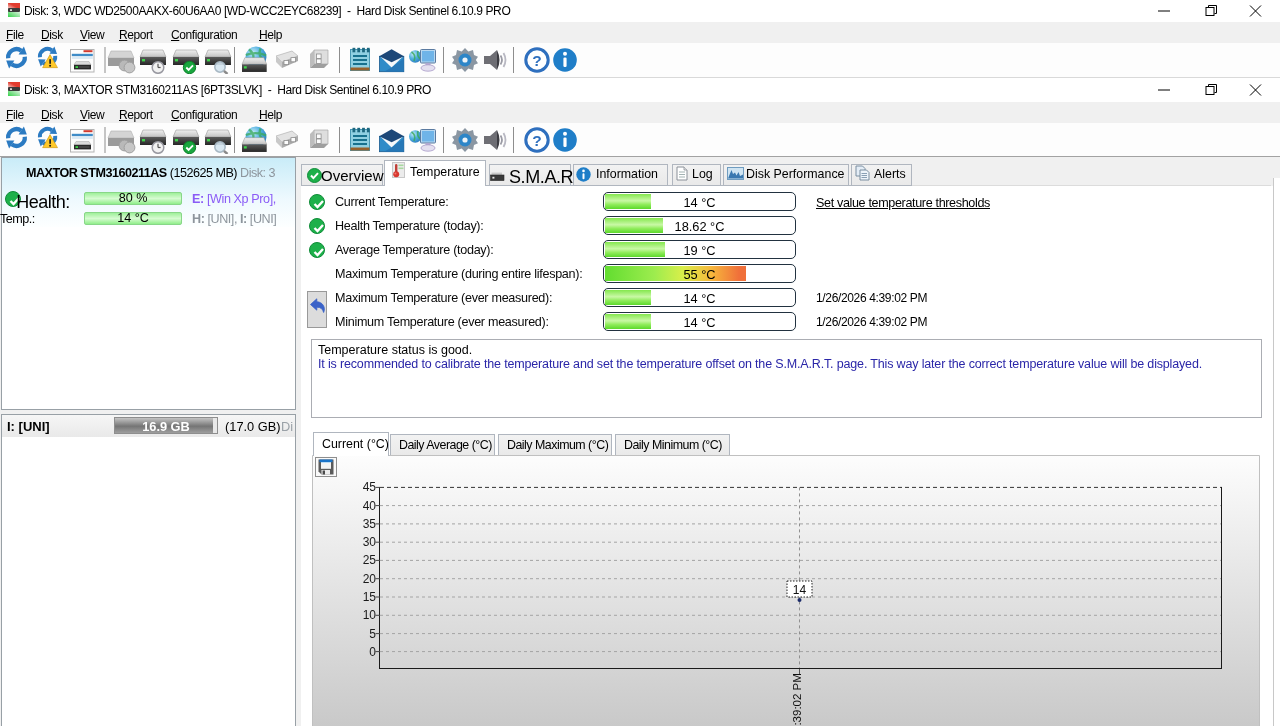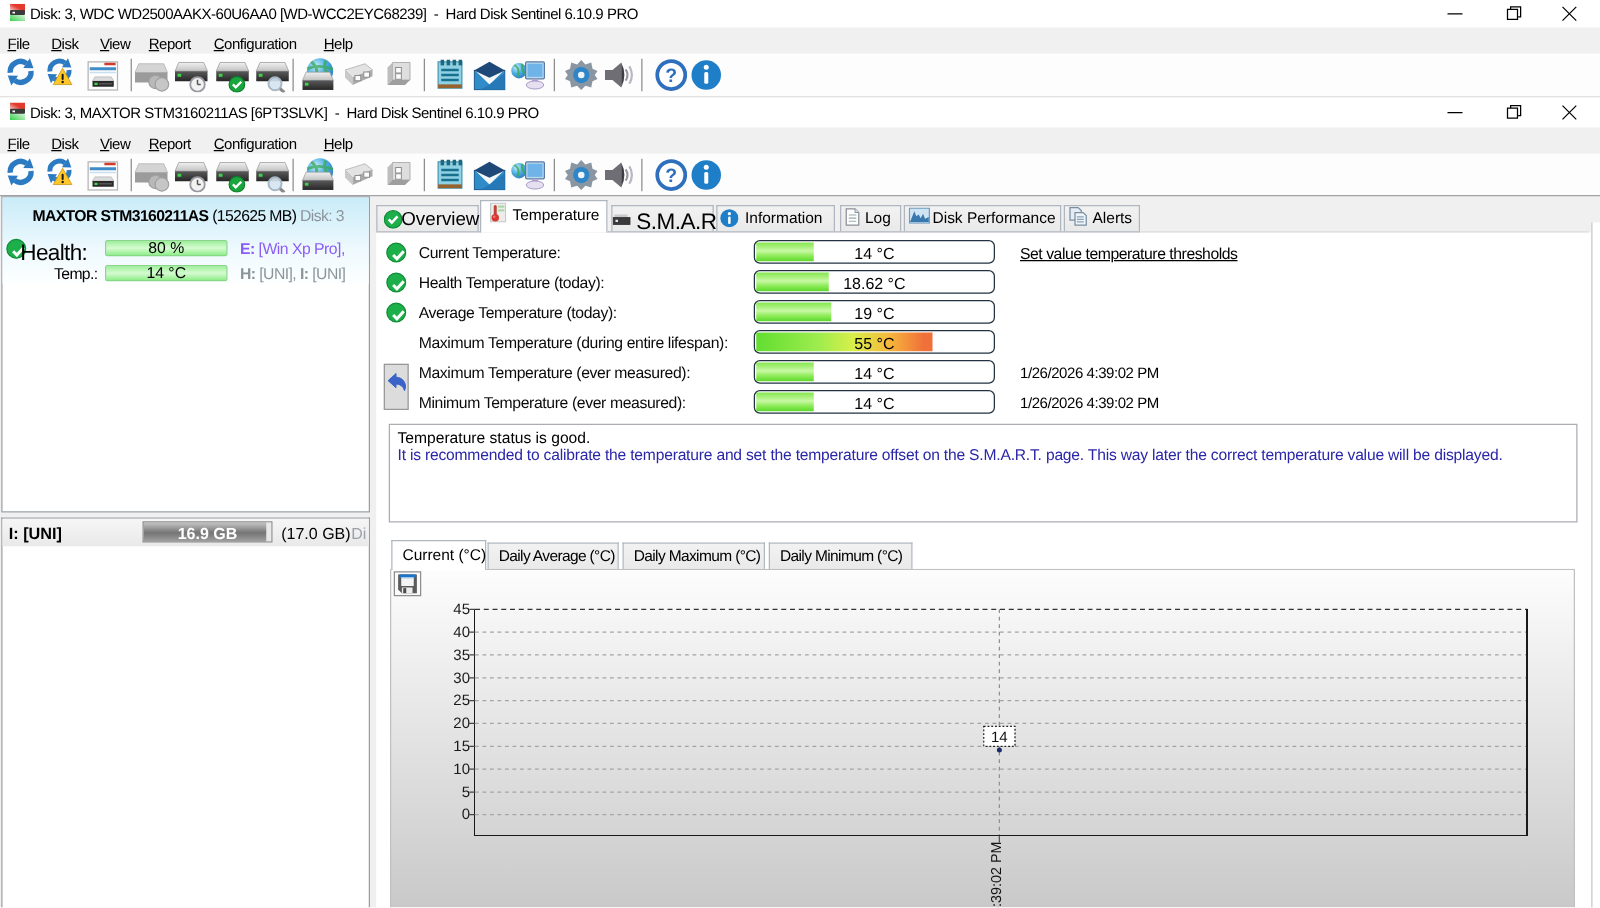--- a/index.html
+++ b/index.html
@@ -247,21 +247,21 @@
 <div class="abs" style="left:2px;top:158px;width:293px;height:69px;background:linear-gradient(180deg,#c9ecf8,#eef9fe 60%,#fdffff)"></div>
 <div class="abs" style="left:26px;top:166px;font-size:12.6px;letter-spacing:-0.5px;white-space:nowrap"><b>MAXTOR STM3160211AS</b> (152625 MB) <span style="color:#8d959c;">Disk: 3</span></div>
 <div class="gcheck" style="left:5px;top:191px">
     <svg width="13" height="13">
       <path d="M2.5 7 l3 3 l5.5 -6" fill="none" stroke="#fff" stroke-width="2.4"></path>
     </svg>
   </div>
 <div class="abs" style="left:4px;top:192px;width:78px;text-align:center;font-size:18px;letter-spacing:-0.5px">Health:</div>
 <div class="abs" style="left:84px;top:192px;width:98px;height:13px;border:1px solid #88d788;border-radius:2px;background:linear-gradient(180deg,#9ff09a,#d6fbd1 50%,#90ee8a)"></div>
 <div class="abs" style="left:84px;top:191px;width:98px;text-align:center;font-size:12.6px">80 %</div>
-<div class="abs" style="left:0px;top:212px;width:78px;text-align:right;font-size:12.6px;letter-spacing:-0.5px">Temp.:</div>
+<div class="abs" style="left:0px;top:212px;width:78px;font-size:12.6px;letter-spacing:-0.5px">Temp.:</div>
 <div class="abs" style="left:84px;top:212px;width:98px;height:13px;border:1px solid #88d788;border-radius:2px;background:linear-gradient(180deg,#9ff09a,#d6fbd1 50%,#90ee8a)"></div>
 <div class="abs" style="left:84px;top:211px;width:98px;text-align:center;font-size:12.6px">14 °C</div>
 <div class="abs" style="left:192px;top:192px;font-size:12.6px;letter-spacing:-0.4px;color:#8b5cf6"><b>E:</b> [Win Xp Pro],</div>
 <div class="abs" style="left:192px;top:212px;font-size:12.6px;letter-spacing:-0.45px;color:#8d959c"><b>H:</b> [UNI], <b>I:</b> [UNI]</div>
 
 <div class="abs" style="left:1px;top:414px;width:295px;height:312px;background:#fff;border:1px solid #98a0a6;border-bottom:none"></div>
 <div class="abs" style="left:2px;top:415px;width:293px;height:22px;background:linear-gradient(180deg,#f6f6f6,#e9e9e9)"></div>
 <div class="abs" style="left:7px;top:419px;font-size:13px;font-weight:bold">I: [UNI]</div>
 <div class="abs" style="left:114px;top:417px;width:104px;height:17px;border:1px solid #8e8e8e;background:linear-gradient(180deg,#c4c4c4,#757575 55%,#9e9e9e)"></div>
 <div class="abs" style="left:213px;top:418px;width:4px;height:15px;background:#e8e8e8"></div>

